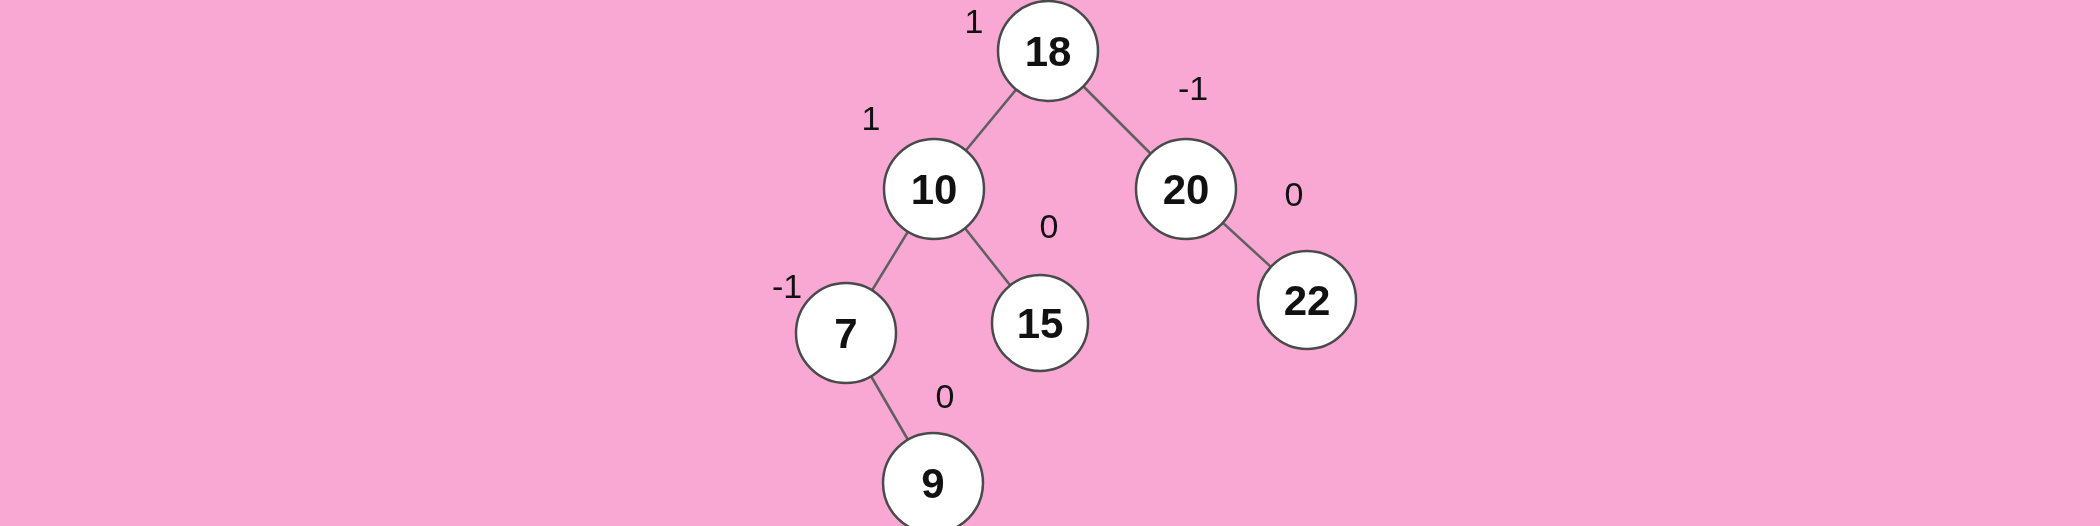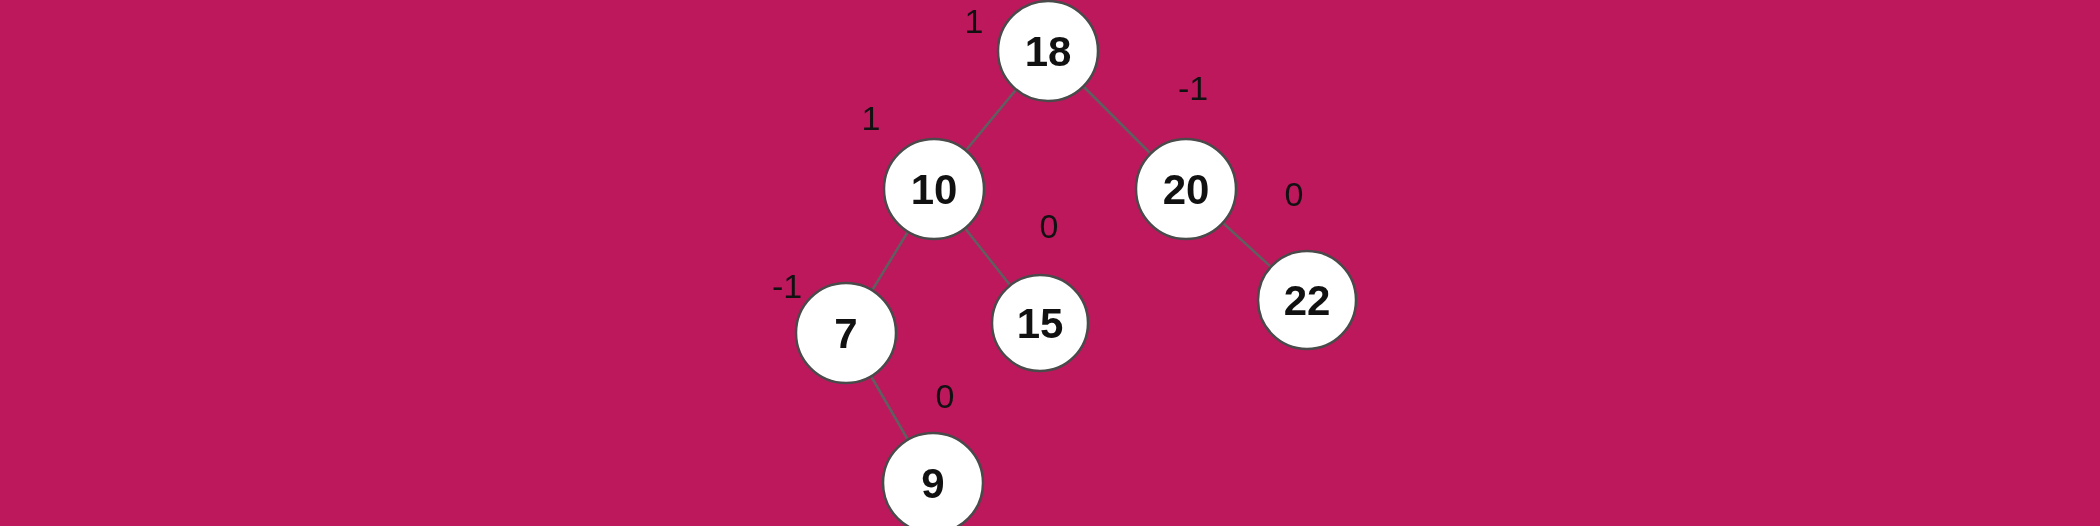--- a/index.html
+++ b/index.html
@@ -4,21 +4,21 @@
 <style>
   html, body {
     margin: 0;
     padding: 0;
     background: #ffffff;
   }
   .stage {
     position: relative;
     width: 2100px;
     height: 526px;
-    background: #be185d;
+    background: #f9a8d4;
     overflow: hidden;
   }
   svg { display: block; }
   .node-value {
     font-family: "Liberation Sans", "DejaVu Sans", sans-serif;
     font-weight: bold;
     font-size: 42px;
   }
   .balance-label {
     font-family: "Liberation Sans", "DejaVu Sans", sans-serif;

